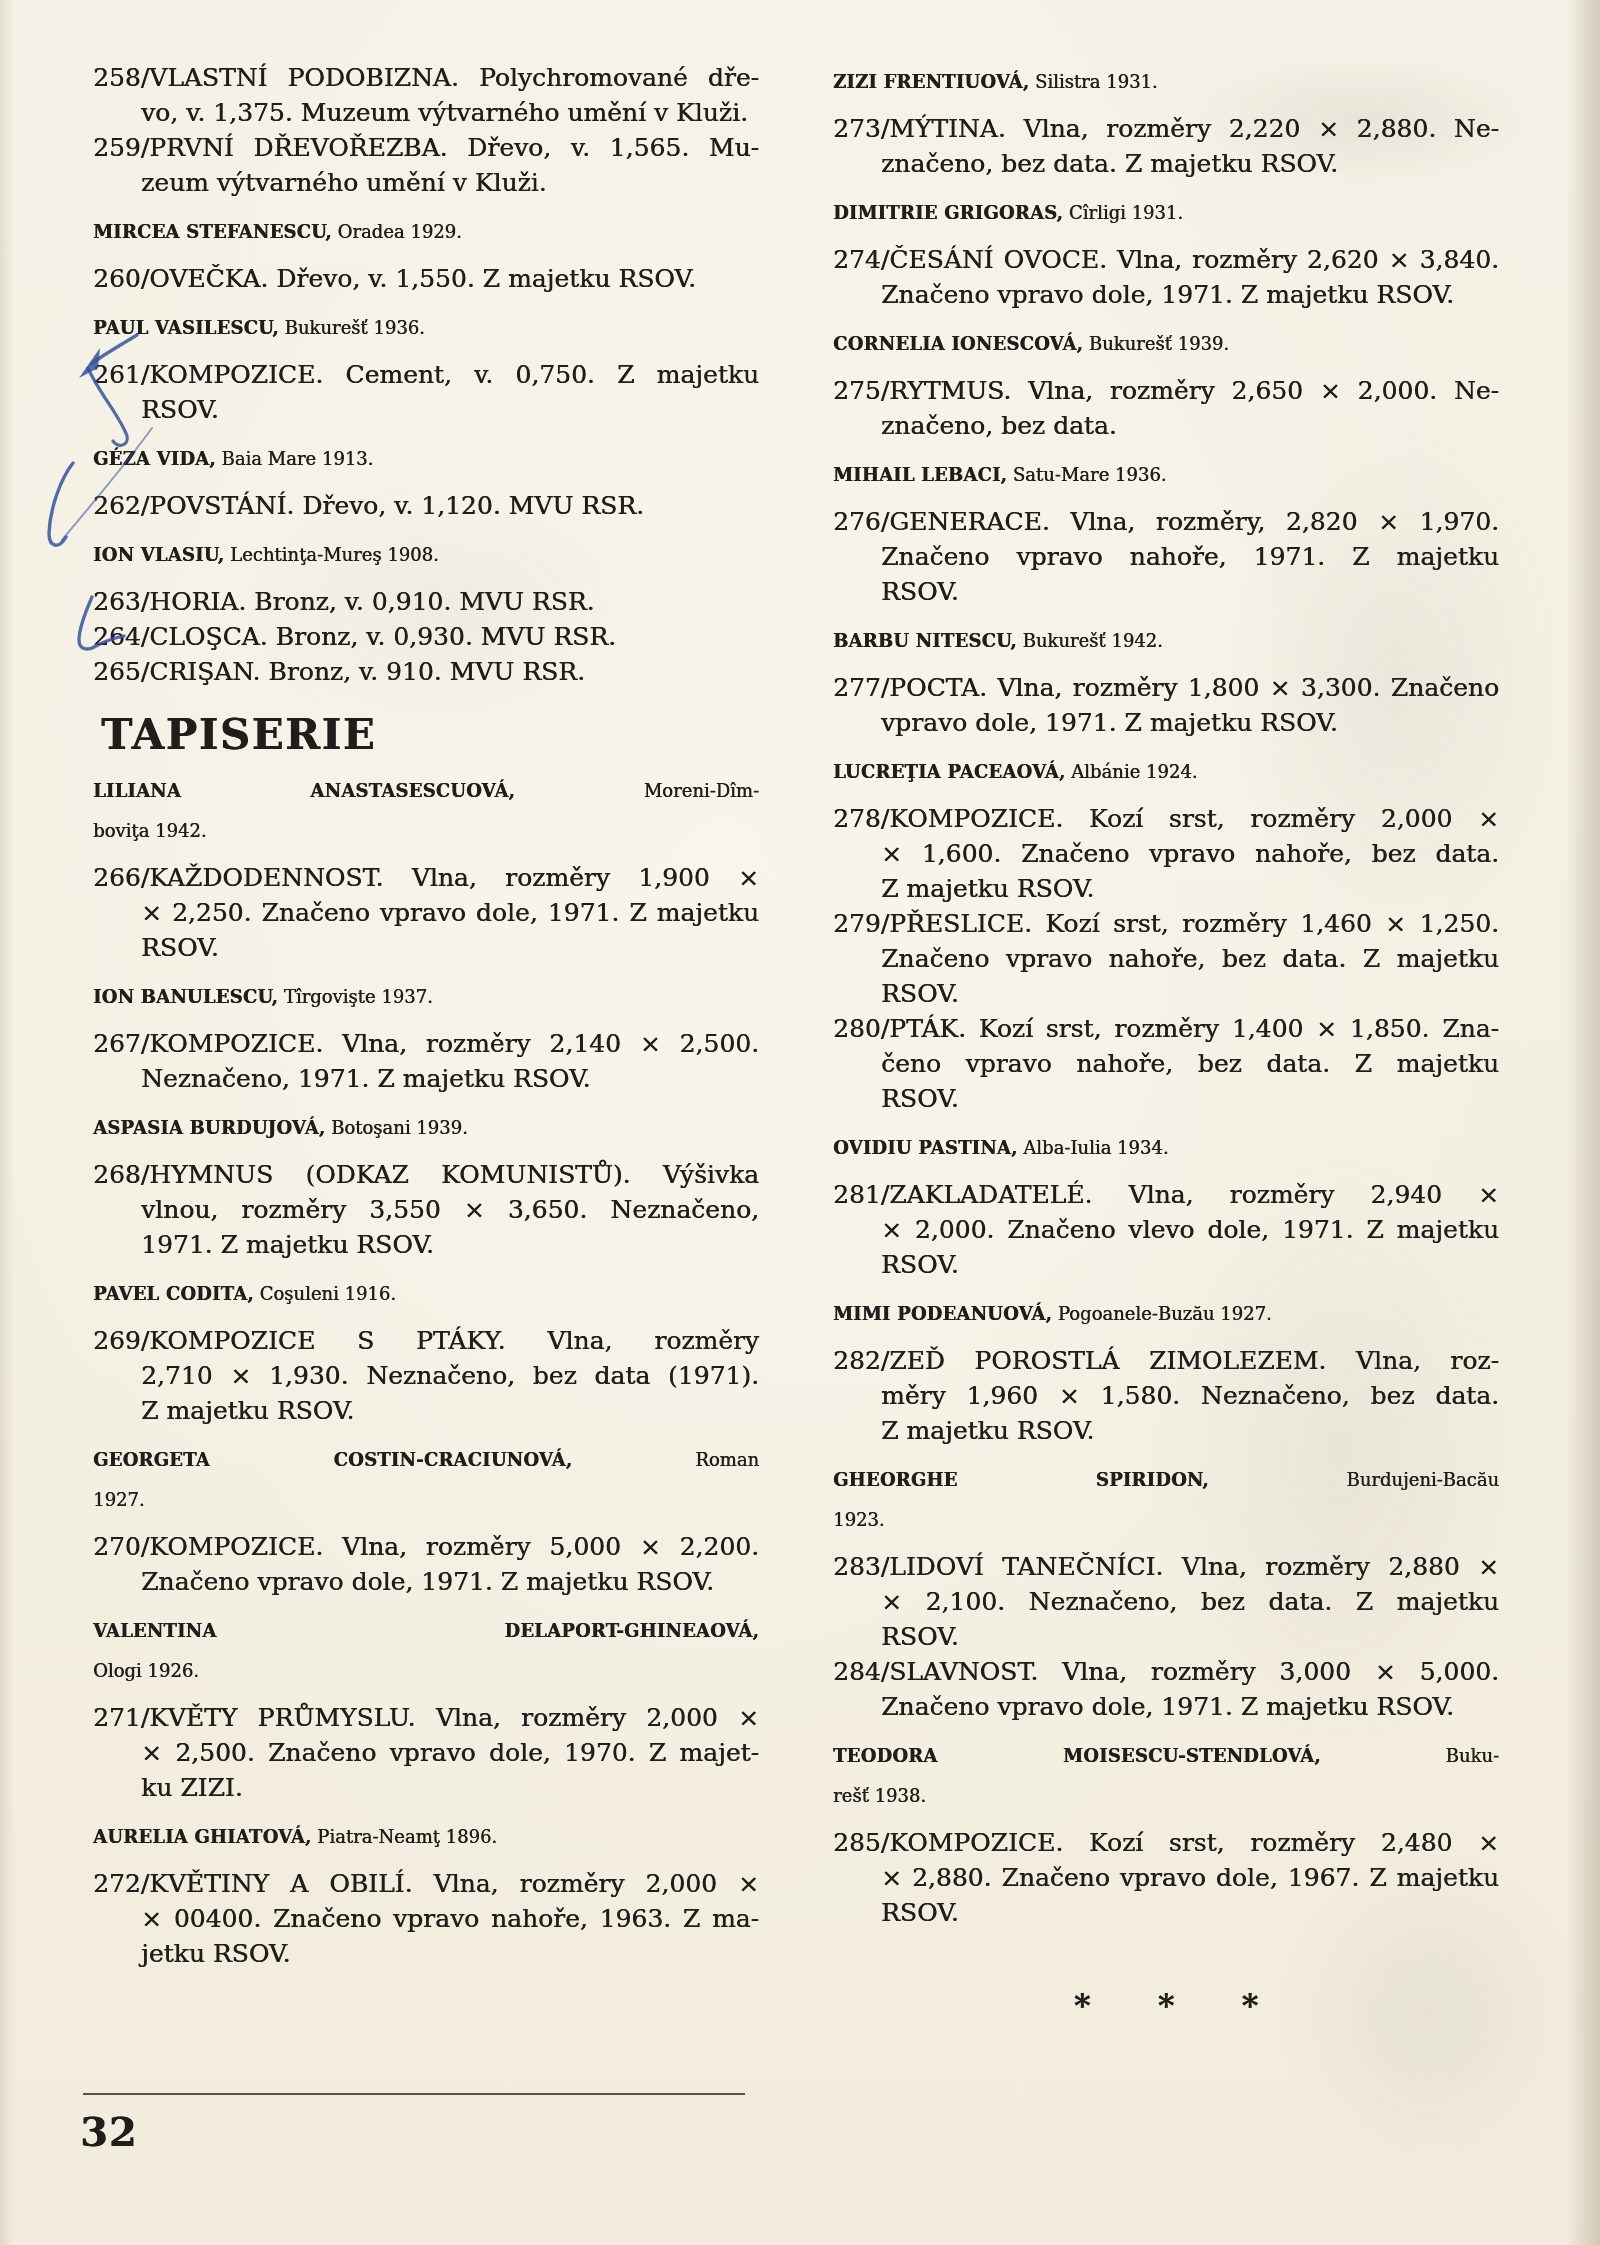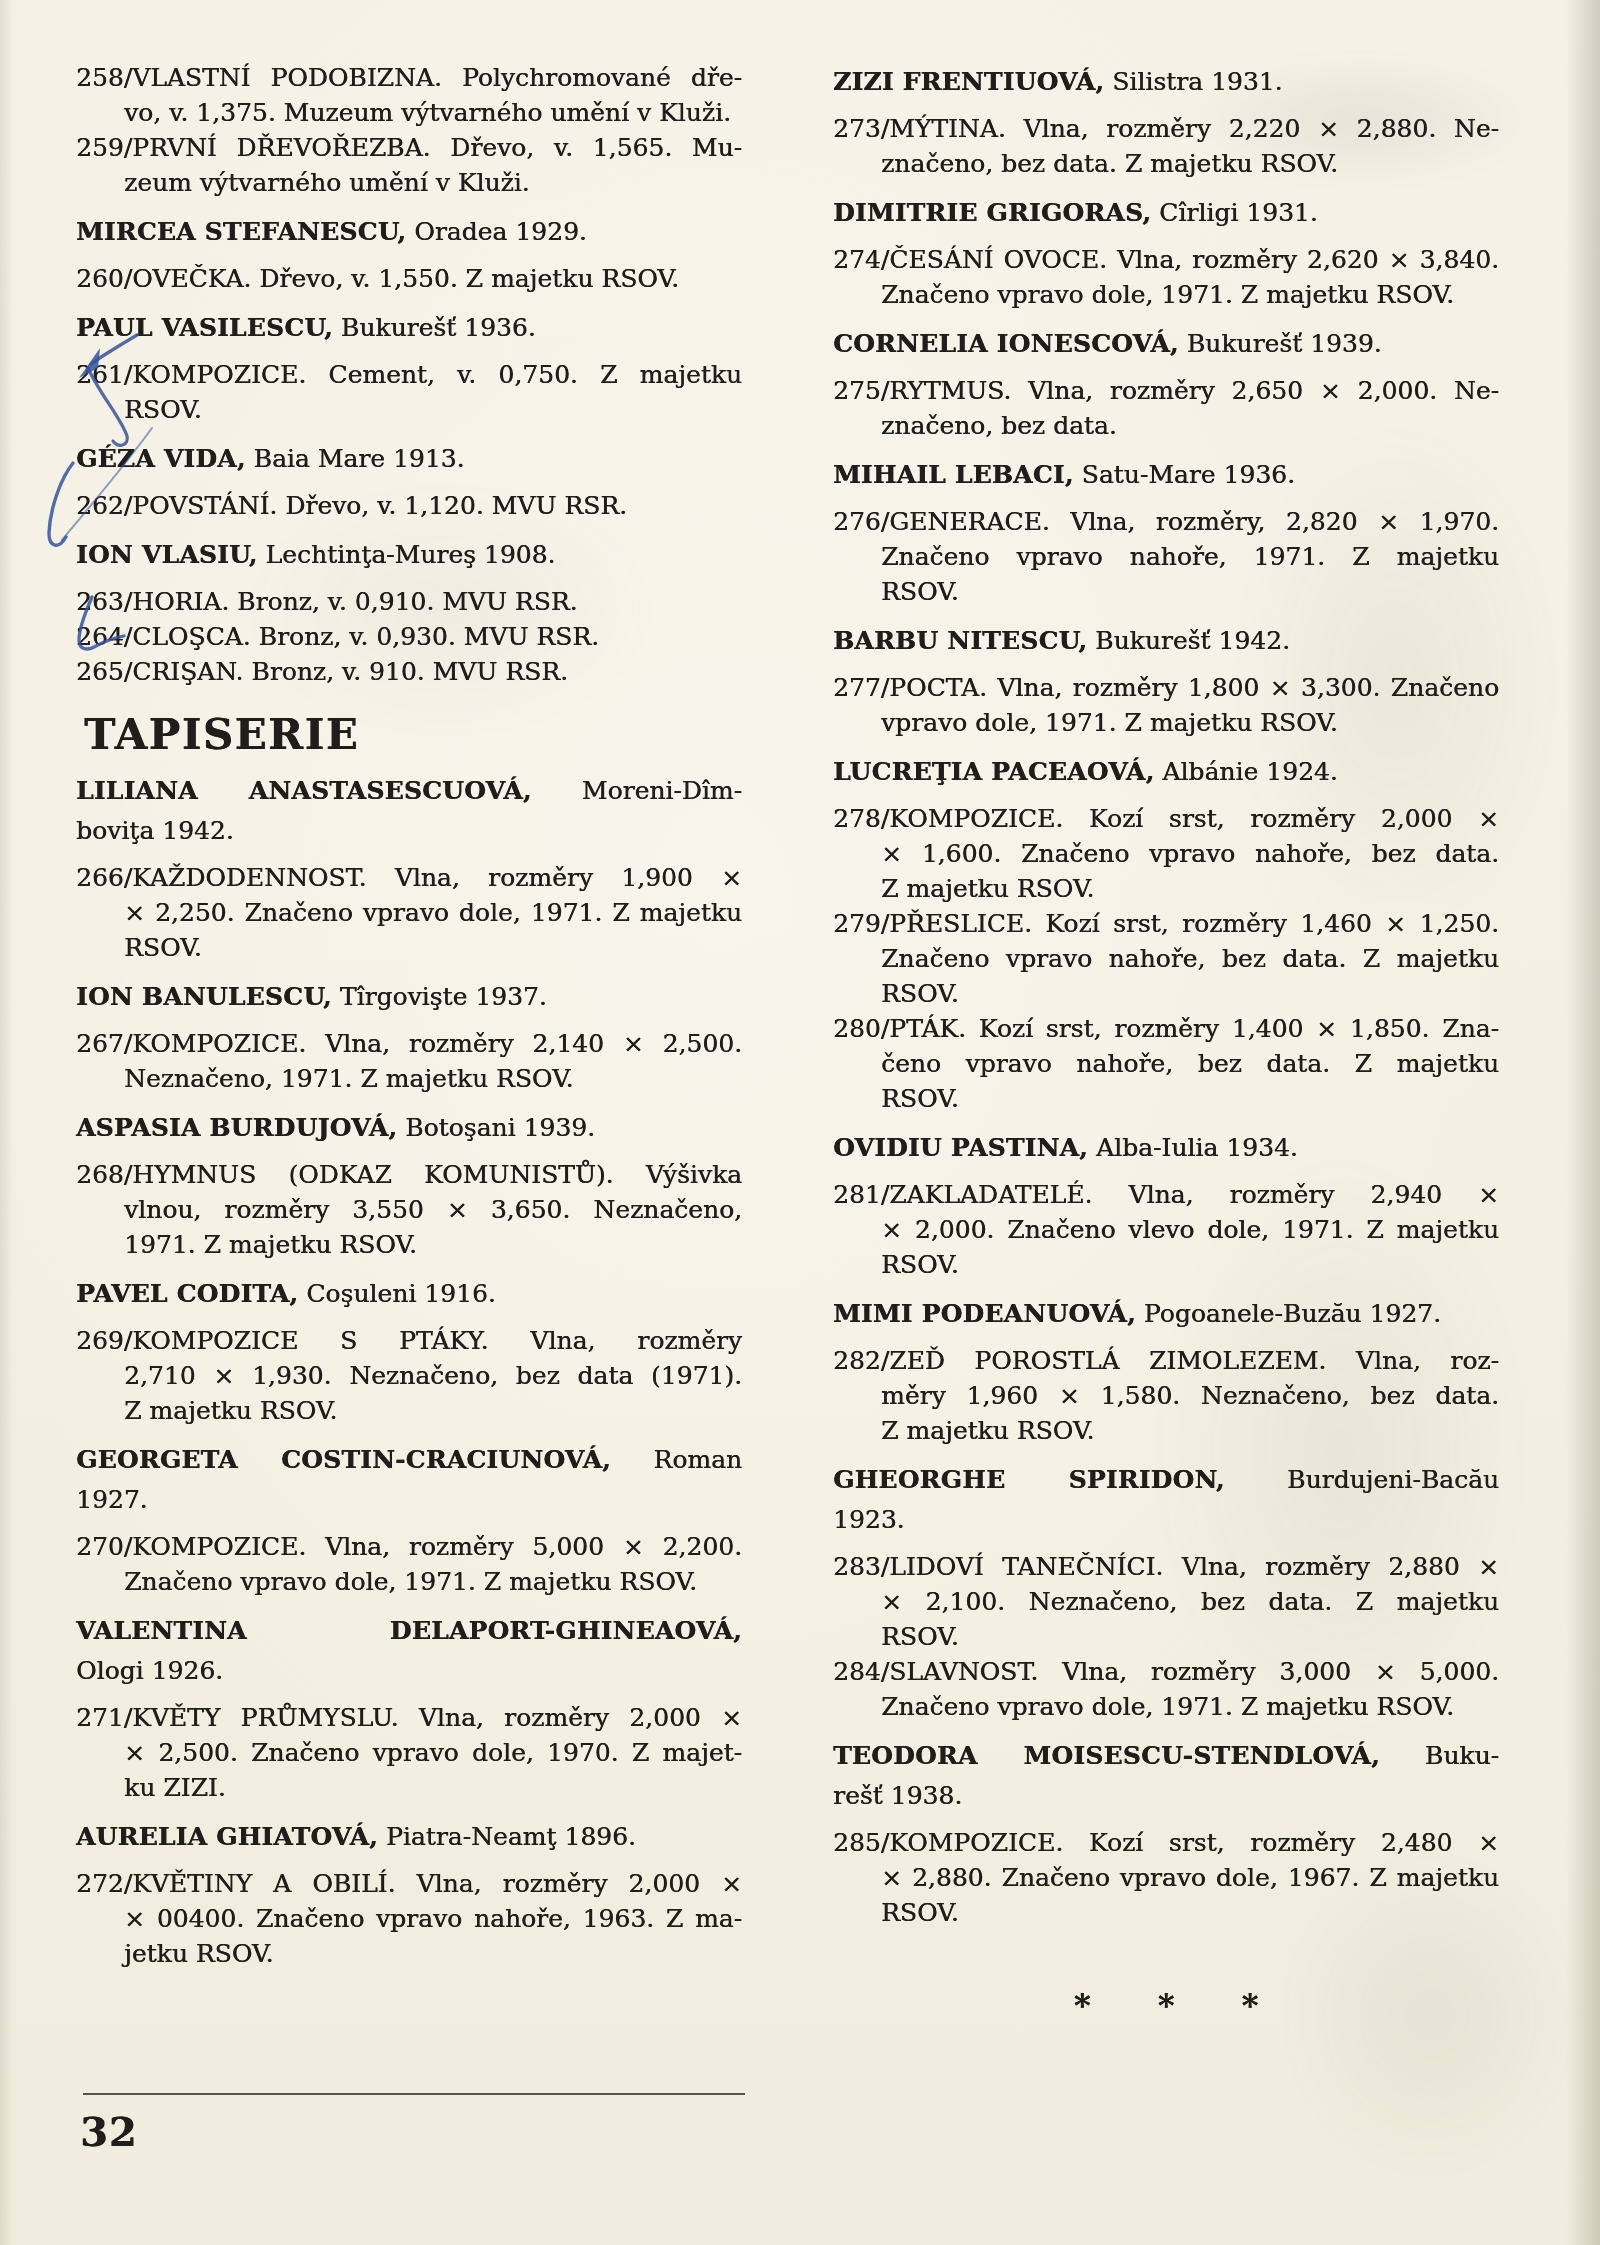--- a/index.html
+++ b/index.html
@@ -20,29 +20,29 @@
   .edge-shadow-left{position:absolute;top:0;left:0;width:14px;height:100%;
     background:linear-gradient(to right, rgba(150,142,120,.20), rgba(150,142,120,0));}
   .ghost{position:absolute;border-radius:50%;filter:blur(9px);}
   .g1{left:1180px;top:55px;width:360px;height:130px;background:radial-gradient(ellipse,rgba(110,105,90,.10),rgba(0,0,0,0) 70%);}
   .g2{left:1230px;top:420px;width:330px;height:520px;background:radial-gradient(ellipse,rgba(110,105,90,.07),rgba(0,0,0,0) 70%);}
   .g3{left:1150px;top:1150px;width:380px;height:600px;background:radial-gradient(ellipse,rgba(110,105,90,.07),rgba(0,0,0,0) 70%);}
   .g4{left:240px;top:480px;width:420px;height:260px;background:radial-gradient(ellipse,rgba(110,105,90,.05),rgba(0,0,0,0) 70%);}
   .g5{left:1280px;top:1850px;width:300px;height:330px;background:radial-gradient(ellipse,rgba(110,105,90,.08),rgba(0,0,0,0) 70%);}
 
   .col{position:absolute;top:60px;width:666px;text-shadow:.45px 0 0 currentColor;}
-  .col-left{left:76px;}
+  .col-left{left:93px;}
   .col-right{left:833px;}
 
   .entry{font-size:25px;line-height:35px;}
   .entry .line{white-space:normal;}
   .entry .cont{padding-left:48px;}
   .line.just{text-align:justify;text-align-last:justify;-moz-text-align-last:justify;}
 
-  .artist{font-size:25px;line-height:40px;margin:12px 0 9px 0;}
+  .artist{font-size:18px;line-height:40px;margin:12px 0 9px 0;}
   .artist .b{font-weight:bold;letter-spacing:.2px;}
   .col > .artist:first-child{margin-top:2px;}
 
   .section{font-size:42px;font-weight:bold;letter-spacing:1.5px;line-height:48px;margin:22px 0 6px 8px;}
 
   .stars{margin-top:56px;text-align:center;font-size:32px;font-weight:bold;word-spacing:56px;}
 
   .pen-overlay{position:absolute;left:0;top:0;width:1600px;height:2245px;pointer-events:none;}
 
   .footer-rule{position:absolute;left:83px;top:2093px;width:662px;height:2px;background:#57524b;}

